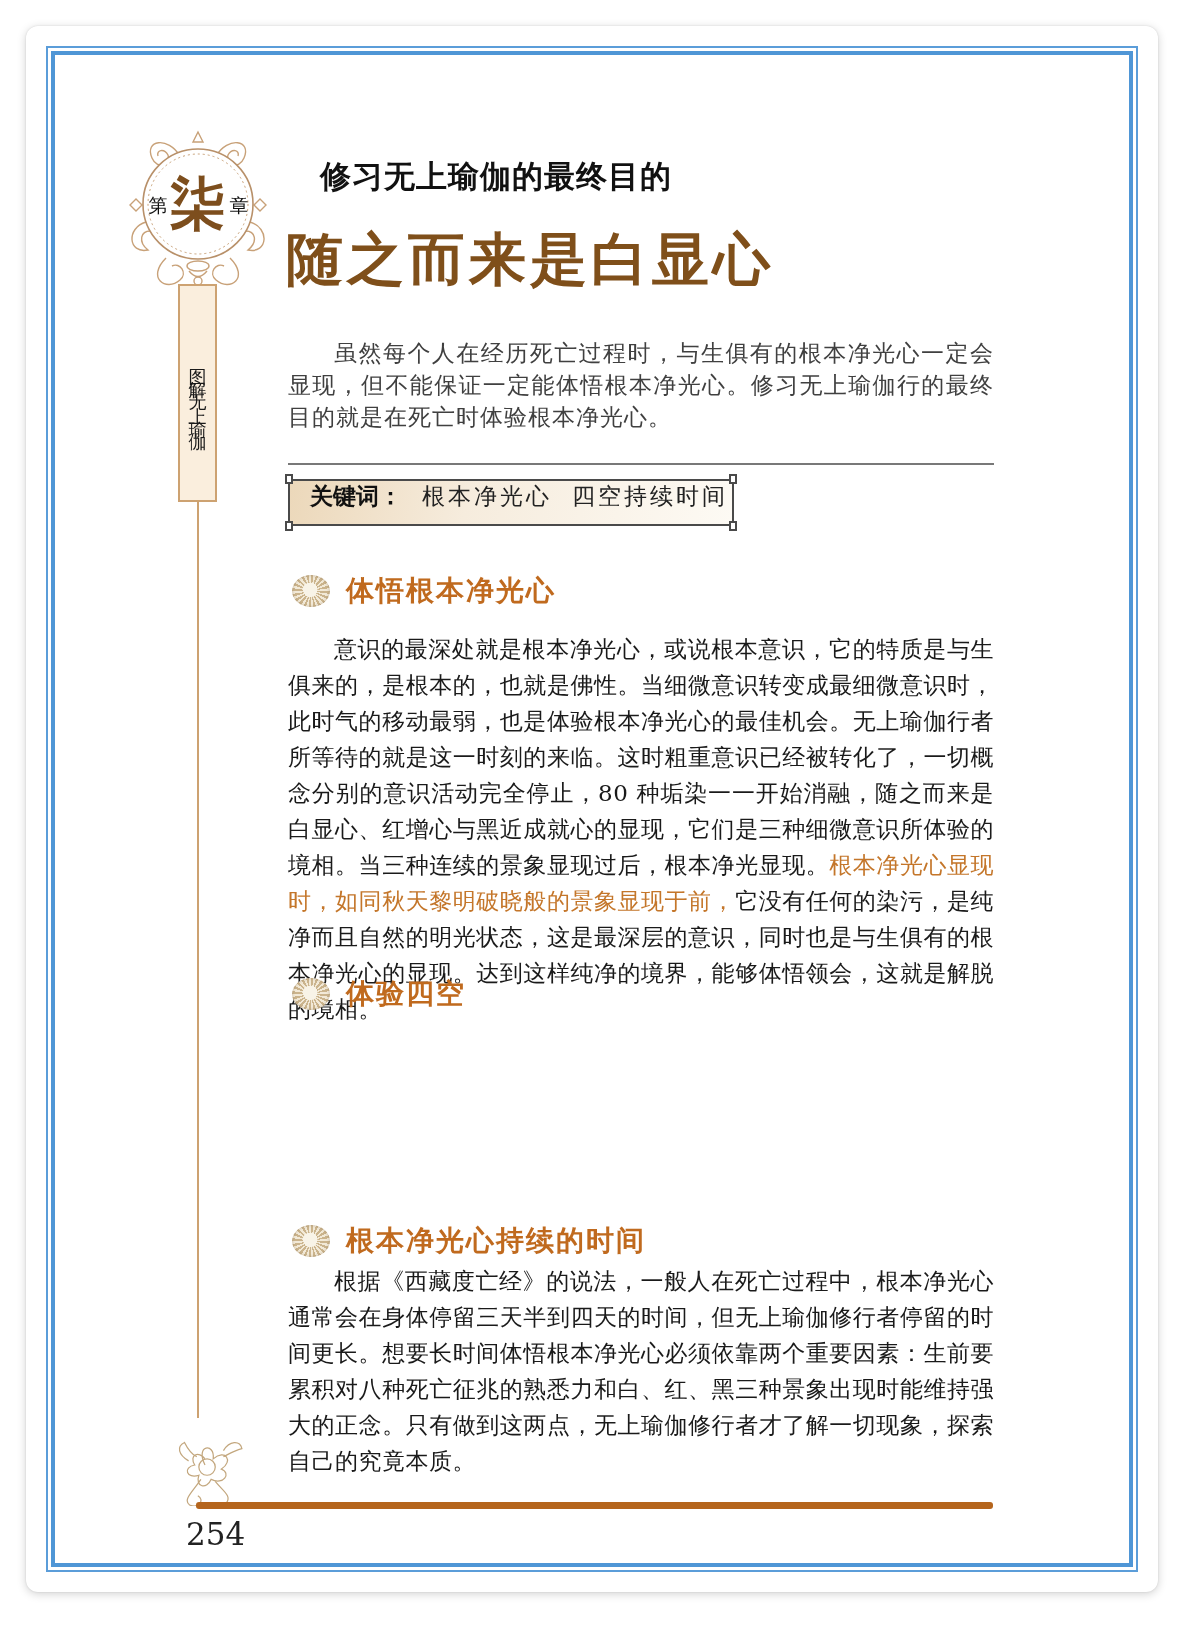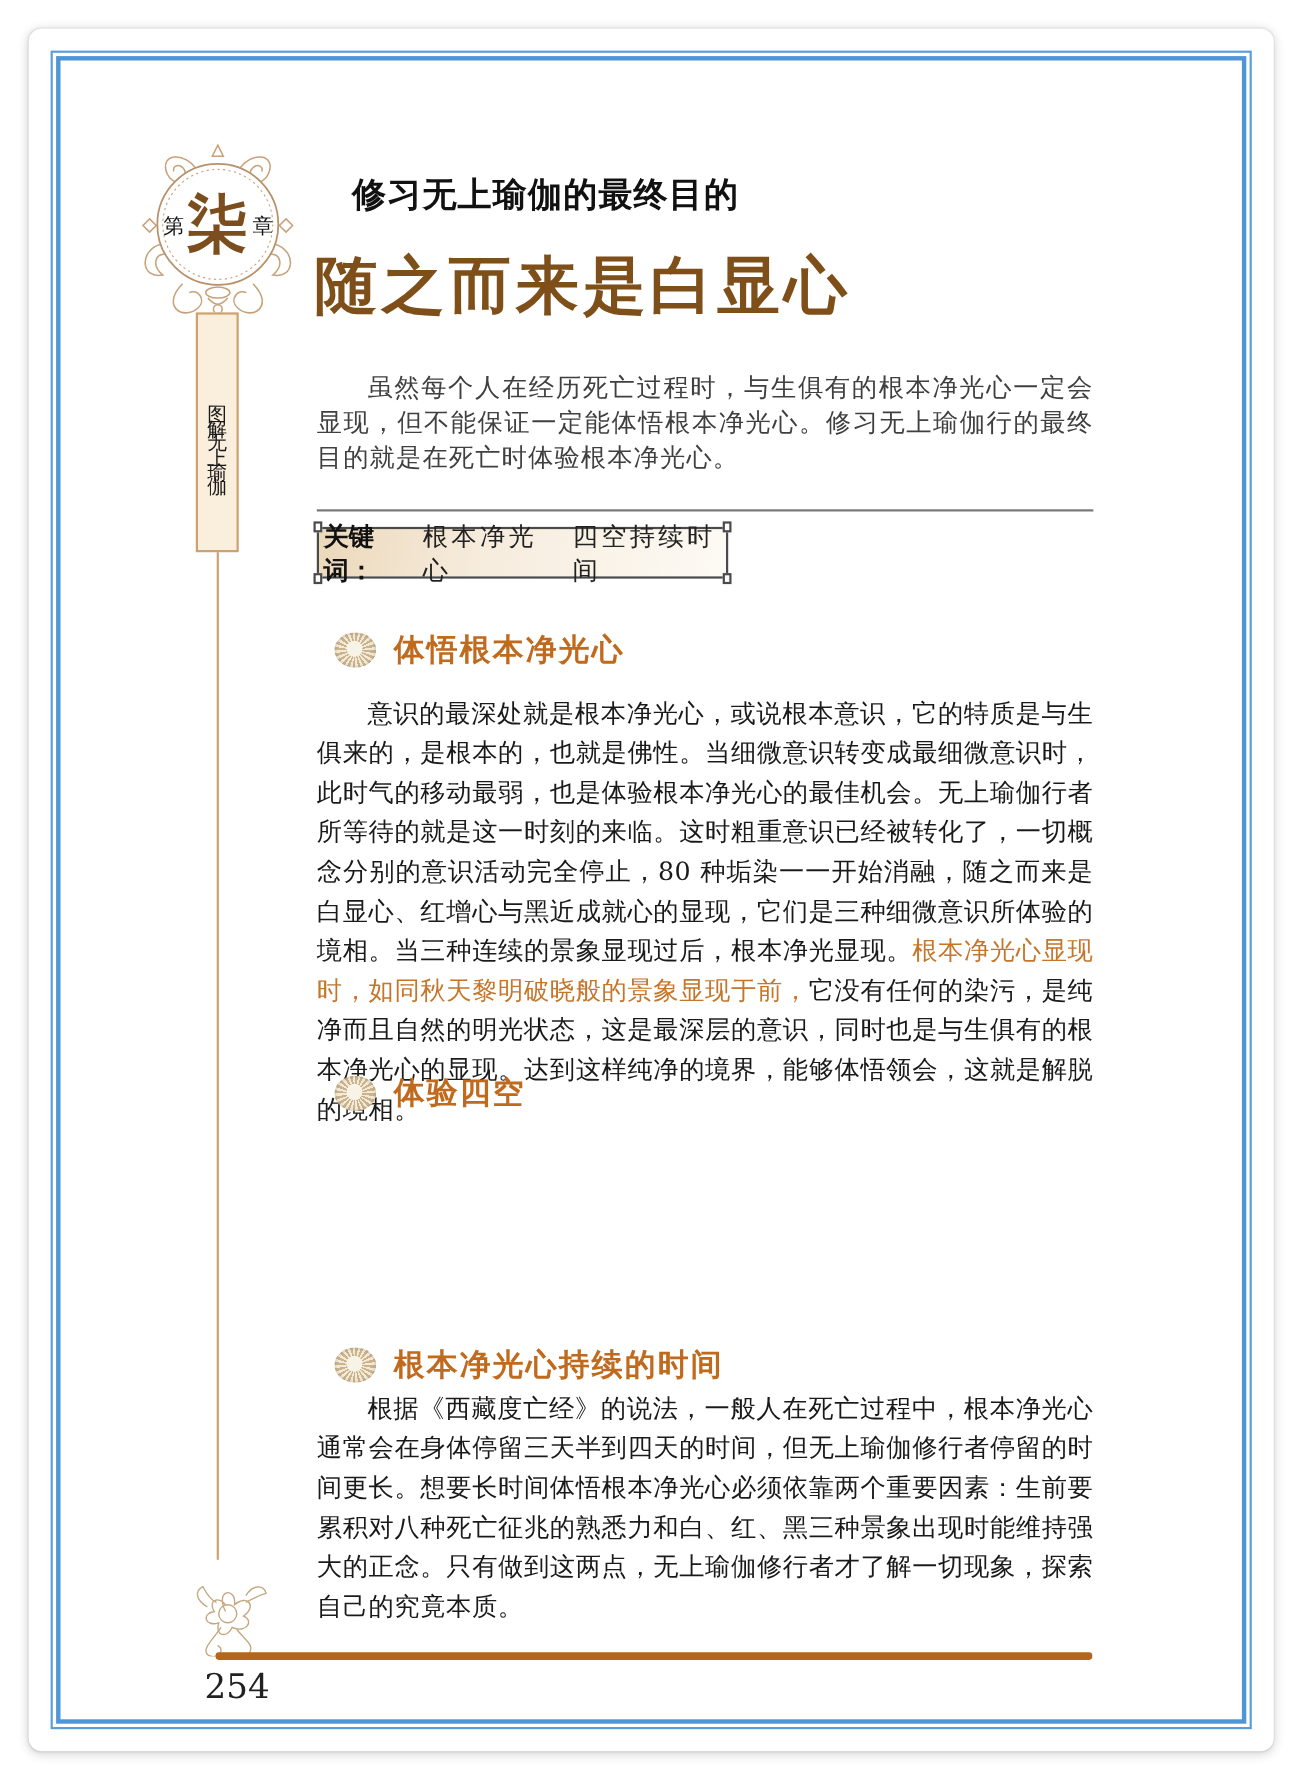--- a/index.html
+++ b/index.html
@@ -46,38 +46,38 @@
     font-size:57px; font-weight:bold; color:#7f4f1a; letter-spacing:4px;
   }
   .intro {
     position:absolute; left:262px; top:311px; width:706px;
     font-size:23px; line-height:32px; color:#404040;
     text-align:justify; text-indent:2em; letter-spacing:1px;
   }
   .rule { position:absolute; left:262px; top:437px; width:706px; height:2px; background:#787878; }
   
   .keywords-box {
-    position:absolute; left:262px; top:453px; width:374px; height:47px;
+    position:absolute; left:262px; top:453px; width:446px; height:47px;
     border:2px solid #4a4a4a;
     background:linear-gradient(100deg,#ecd8ba 0%,#f6ecdd 40%,#fdfaf4 100%);
-    display:flex; align-items:center; padding-left:4px;
+    display:flex; align-items:flex-start; padding-left:20px;
   }
   .keywords-box .tab {
     position:absolute; width:8px; height:10px; border:2px solid #4a4a4a; background:#fff;
   }
   .tab.tl { left:-5px; top:-7px; } .tab.tr { right:-5px; top:-7px; }
   .tab.bl { left:-5px; bottom:-7px; } .tab.br { right:-5px; bottom:-7px; }
   .kw-label {
     font-family:"Liberation Sans","DejaVu Sans",sans-serif;
     font-weight:bold; font-size:23px; color:#111;
   }
-  .kw-item { font-size:23px; color:#222; margin-left:8px; letter-spacing:3px; }
+  .kw-item { font-size:23px; color:#222; margin-left:20px; letter-spacing:3px; }
   .kw-item + .kw-item { margin-left:20px; }
   
-  .section-heading { position:absolute; left:278px; height:40px; display:flex; align-items:center; }
+  .section-heading { position:absolute; left:266px; height:40px; display:flex; align-items:center; }
   .flower-icon {
     width:38px; height:32px; border-radius:50%;
     background:
       radial-gradient(circle at 48% 46%, #f8f3e7 0 27%, rgba(0,0,0,0) 28%),
       repeating-conic-gradient(#cbb48d 0 9deg, #f2e9d7 9deg 18deg);
     box-shadow:inset 0 0 3px rgba(120,95,60,.45);
     flex:0 0 auto;
   }
   .section-heading h3 {
     margin-left:16px;

